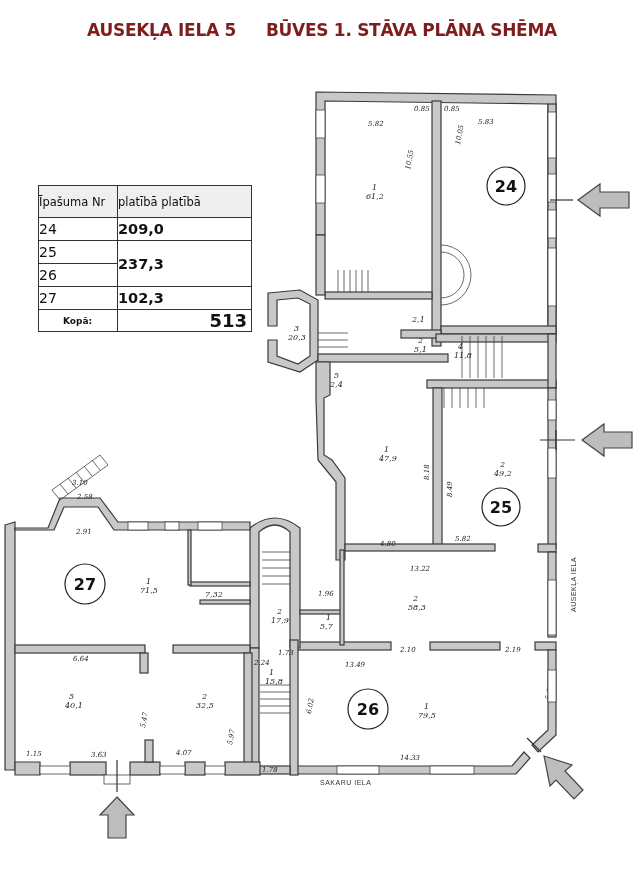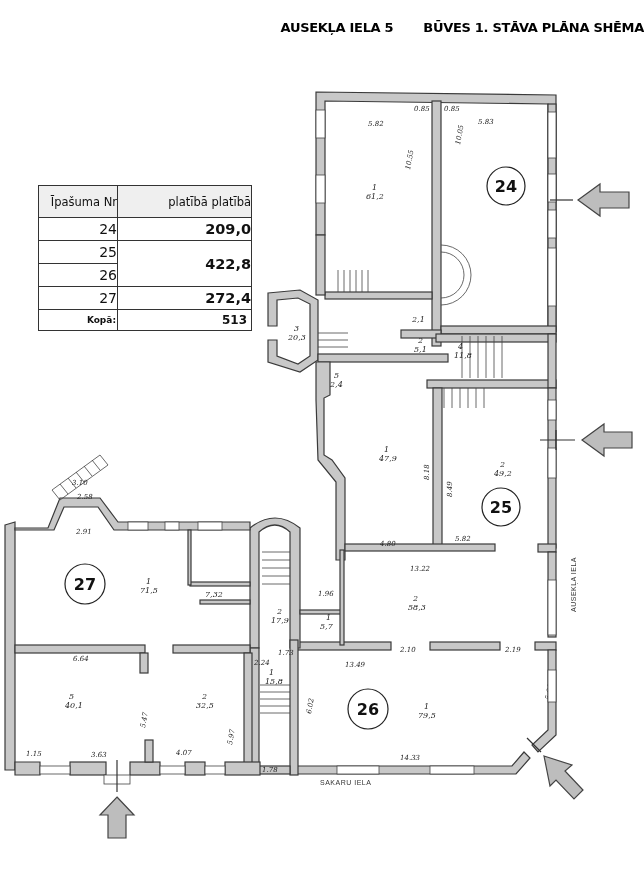--- a/index.html
+++ b/index.html
@@ -1,29 +1,29 @@
 <!DOCTYPE html>
 <html><head>
 <meta charset="utf-8">
 <style>
   html, body { margin:0; padding:0; background:#ffffff; }
   body { width:644px; height:889px; position:relative; overflow:hidden; font-family:"Liberation Sans", sans-serif; }
-  #title { position:absolute; top:20px; left:0; width:644px; text-align:right; font-family:"DejaVu Sans", sans-serif; font-weight:bold; font-size:13px; color:#000000; letter-spacing:-0.3px; }
+  #title { position:absolute; top:20px; left:0; width:644px; text-align:center; font-family:"DejaVu Sans", sans-serif; font-weight:bold; font-size:17px; color:#7f1d1d; letter-spacing:-0.3px; }
   #title span { display:inline-block; }
   #title .gap { width:30px; }
   #area-table { position:absolute; left:38px; top:185px; border-collapse:collapse; font-family:"DejaVu Sans", sans-serif; color:#111; }
-  #area-table td, #area-table th { border:1px solid #333; padding:0; text-align:right; }
+  #area-table td, #area-table th { border:1px solid #333; padding:0; text-align:left; }
   #area-table th { background:#efefef; font-weight:normal; font-size:11.5px; height:31px; }
   #area-table .c1 { width:78px; }
   #area-table .c2 { width:133px; }
   #area-table td { font-size:14px; height:22px; }
   #area-table td.val { font-weight:bold; font-size:14.5px; }
   #area-table tr.total td { height:20px; }
-  #area-table td.total-label { font-size:9px; font-weight:bold; text-align:right; padding-right:1px; }
-  #area-table td.total-value { font-size:12px; font-weight:bold; text-align:right; padding-right:4px; }
+  #area-table td.total-label { font-size:9px; font-weight:bold; text-align:center; padding-right:1px; }
+  #area-table td.total-value { font-size:18px; font-weight:bold; text-align:right; padding-right:4px; }
   #plan { position:absolute; left:0; top:0; }
   .wall { fill:#c8c8c8; stroke:#3a3a3a; stroke-width:1.2; }
   .line { stroke:#333; stroke-width:1.2; fill:none; }
   .thin { stroke:#444; stroke-width:0.8; fill:none; }
   .dim { font-family:"DejaVu Serif", serif; font-style:italic; font-size:7px; fill:#222; }
   .roomlbl { font-family:"DejaVu Serif", serif; font-style:italic; font-size:8px; fill:#222; }
   .unitcircle { fill:#fff; stroke:#222; stroke-width:1.2; }
   .unittext { font-family:"DejaVu Sans", sans-serif; font-weight:bold; font-size:16px; fill:#111; }
   .arrow { fill:#bdbdbd; stroke:#444; stroke-width:1.2; }
   .street { font-family:"Liberation Sans", sans-serif; font-size:7px; fill:#333; letter-spacing:0.5px; }
@@ -280,27 +280,27 @@
       <th class="c2">platībā platībā</th>
     </tr>
   </thead>
   <tbody>
     <tr>
       <td>24</td>
       <td class="val">209,0</td>
     </tr>
     <tr>
       <td>25</td>
-      <td class="val" rowspan="2">422,8</td>
+      <td class="val" rowspan="2">237,3</td>
     </tr>
     <tr>
       <td>26</td>
     </tr>
     <tr>
       <td>27</td>
-      <td class="val">272,4</td>
+      <td class="val">102,3</td>
     </tr>
     <tr class="total">
       <td class="total-label">Kopā:</td>
       <td class="total-value">513</td>
     </tr>
   </tbody>
 </table>
 
 </body></html>

